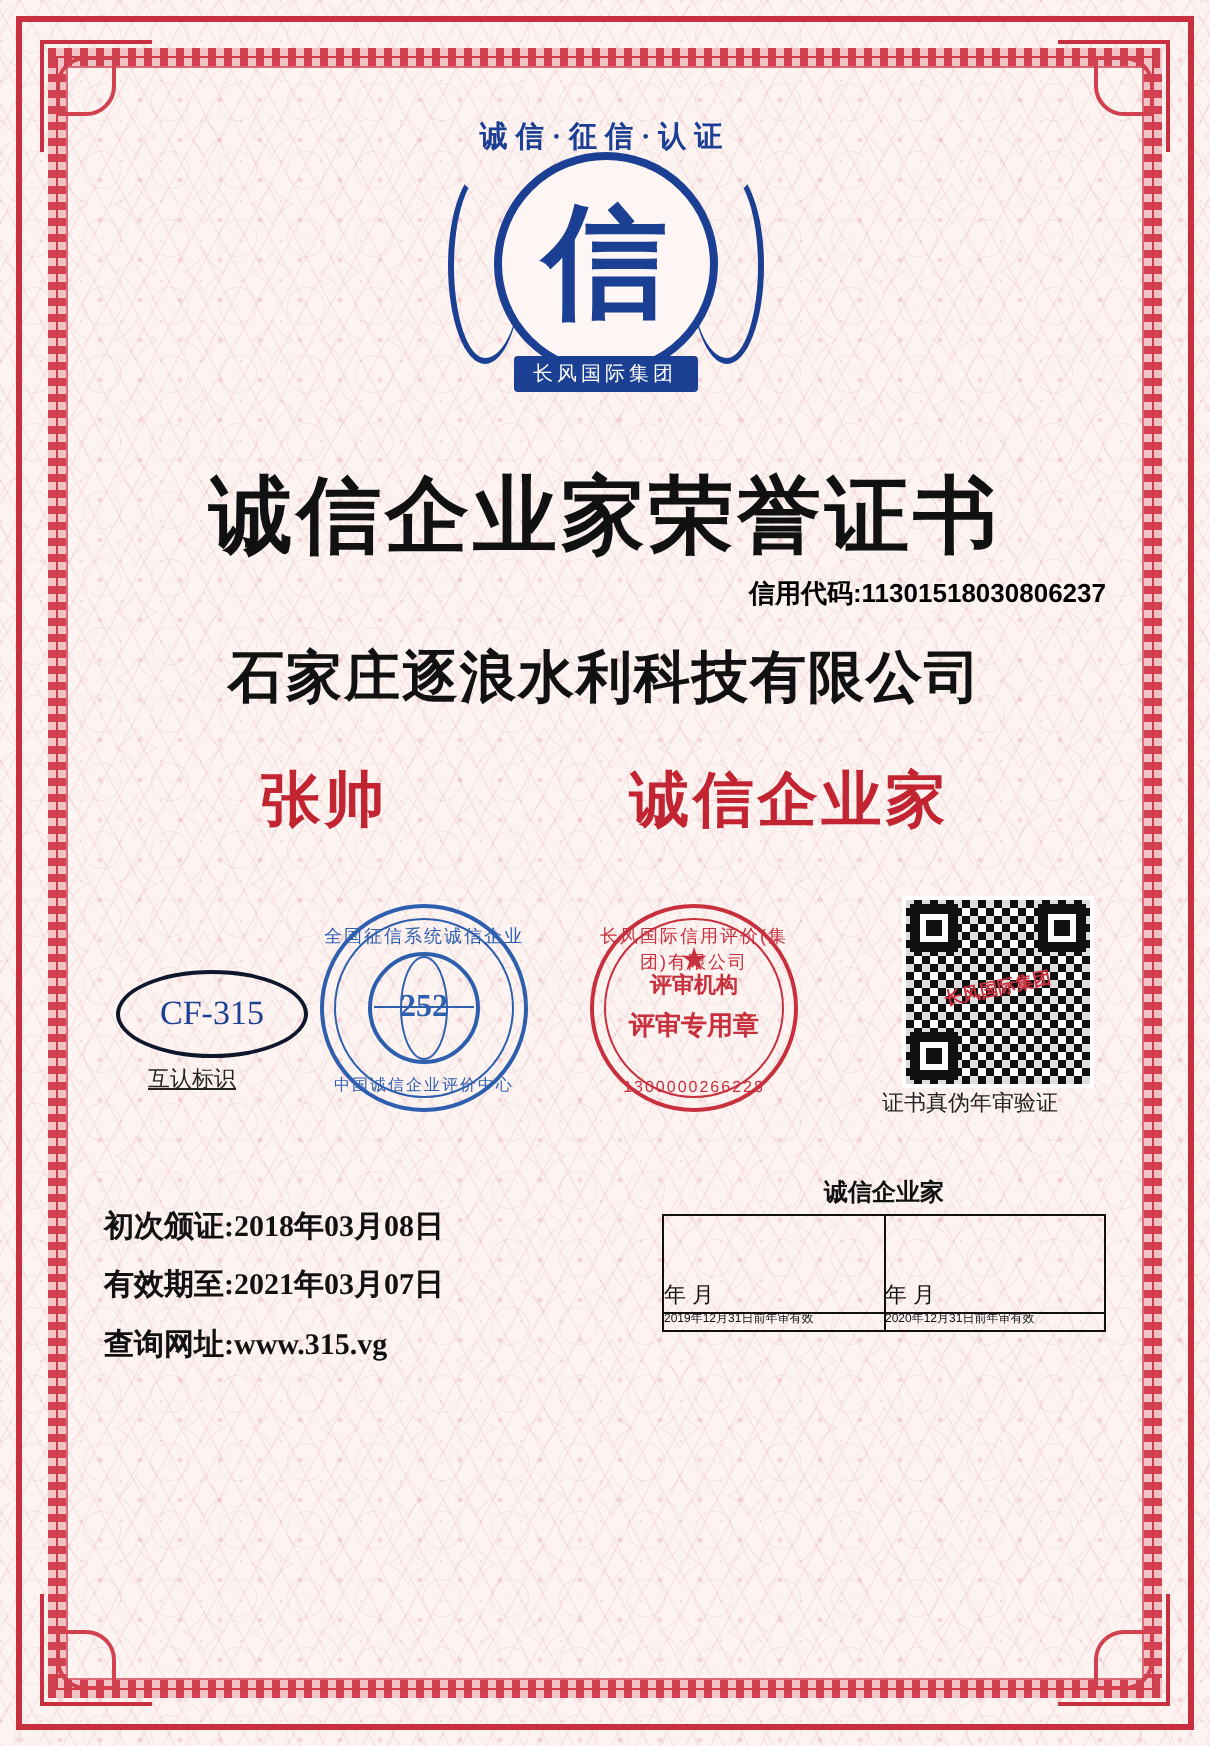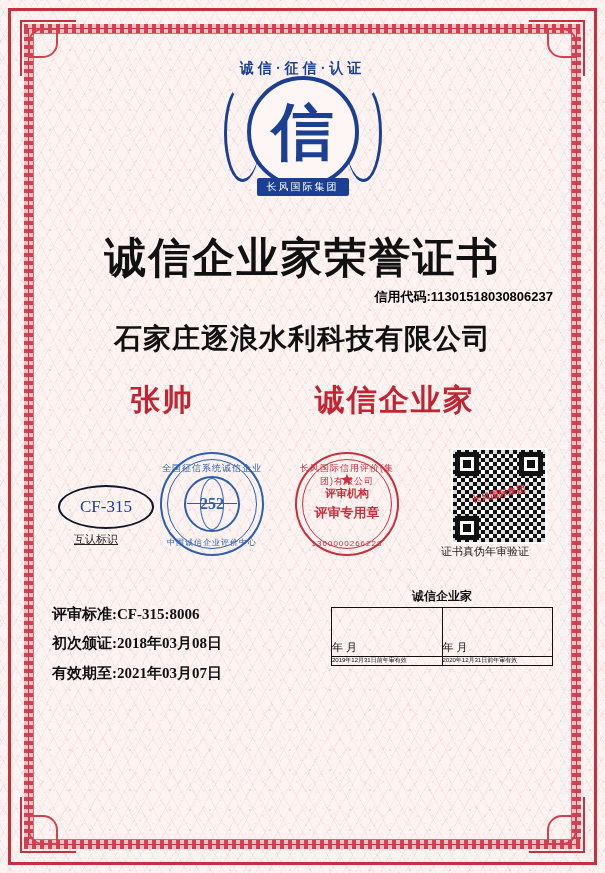--- a/index.html
+++ b/index.html
@@ -490,23 +490,23 @@
       <div class="qr">
         <div class="finder f1"></div>
         <div class="finder f2"></div>
         <div class="finder f3"></div>
         <div class="qr-overlay">长风国际集团</div>
       </div>
       <div class="qr-label">证书真伪年审验证</div>
     </div>
 
     <div class="details">
-      <div>评审标准:CF-315:8006</div>
       <div>初次颁证:2018年03月08日</div>
       <div>有效期至:2021年03月07日</div>
+      <div>查询网址:www.315.vg</div>
     </div>
 
     <div class="annual-box">
       <div class="annual-title">诚信企业家</div>
       <table class="annual-table">
         <tbody>
             <tr>
           <td>
             <div class="cell-ym">年 月</div>
             <div class="cell-divider"></div>

